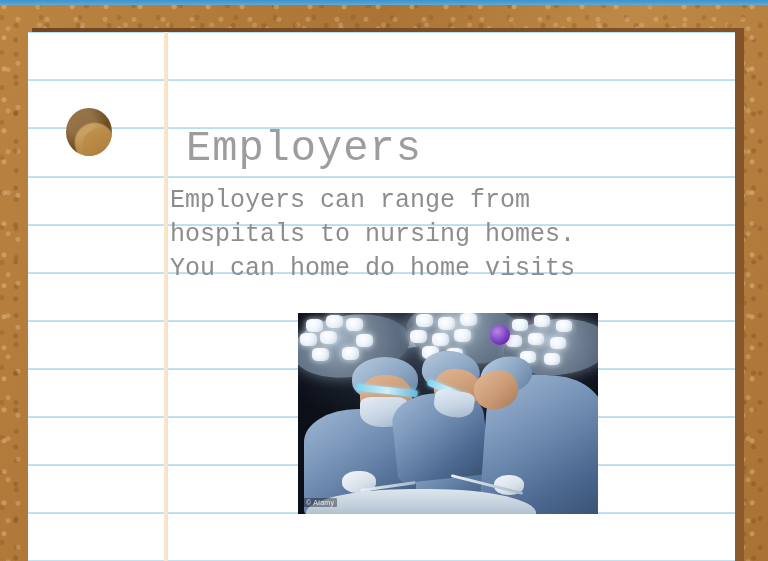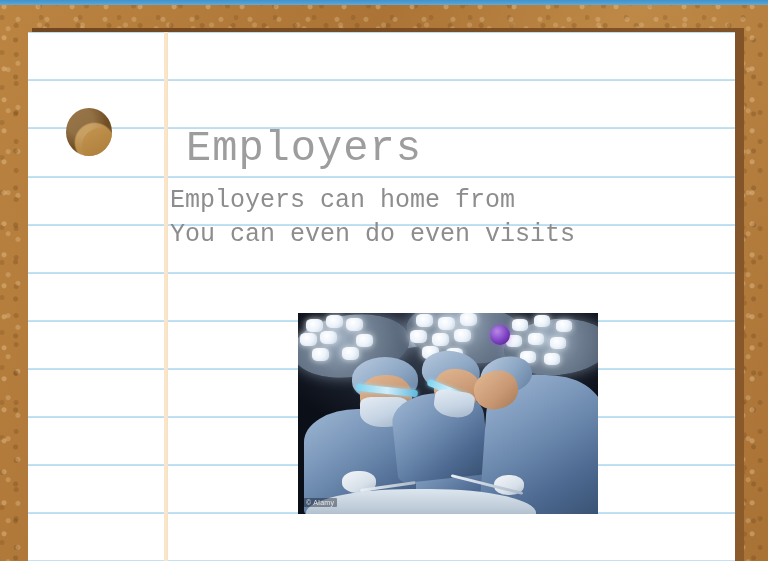--- a/index.html
+++ b/index.html
@@ -292,22 +292,23 @@
     <div id="margin-rule"></div>
 
     <div id="title-row">
       <div id="bullet-circle">
         <div class="crescent"></div>
       </div>
       <div id="slide-title">Employers</div>
     </div>
 
     <div id="body-block">
-      <span class="body-line">Employers can home from</span>
-      <span class="body-line">You can even do even visits</span>
+      <span class="body-line">Employers can range from</span>
+      <span class="body-line">hospitals to nursing homes.</span>
+      <span class="body-line">You can home do home visits</span>
     </div>
 
     <div id="photo">
       <div class="photo-canvas">
         <div class="or-bg"></div>
 
         <div class="light-stem" style="left:6px;top:34px;width:46px;height:7px;transform:rotate(12deg);"></div>
         <div class="light-stem" style="left:96px;top:26px;width:40px;height:8px;transform:rotate(-10deg);"></div>
         <div class="light-stem" style="left:186px;top:30px;width:36px;height:6px;transform:rotate(8deg);"></div>
 

